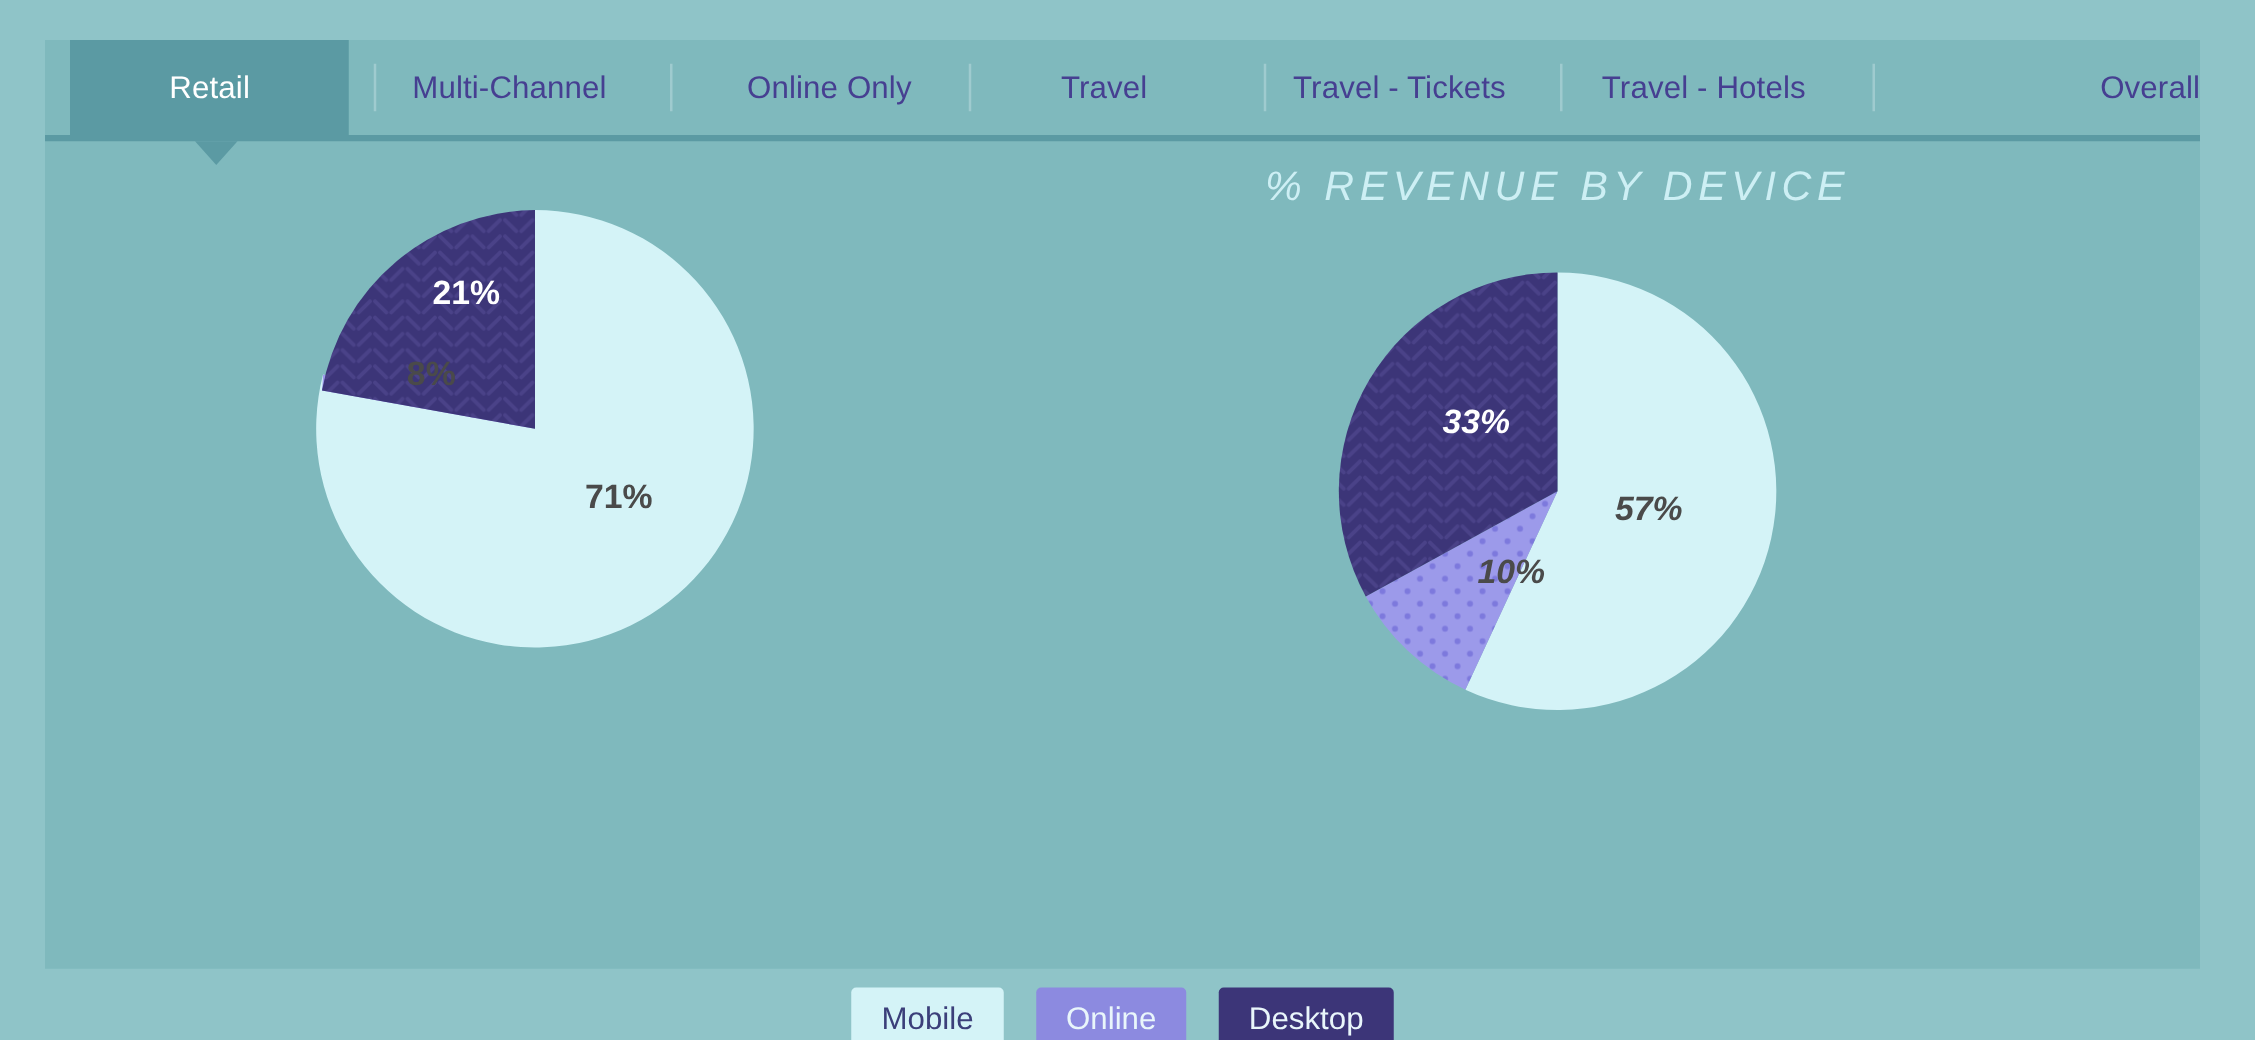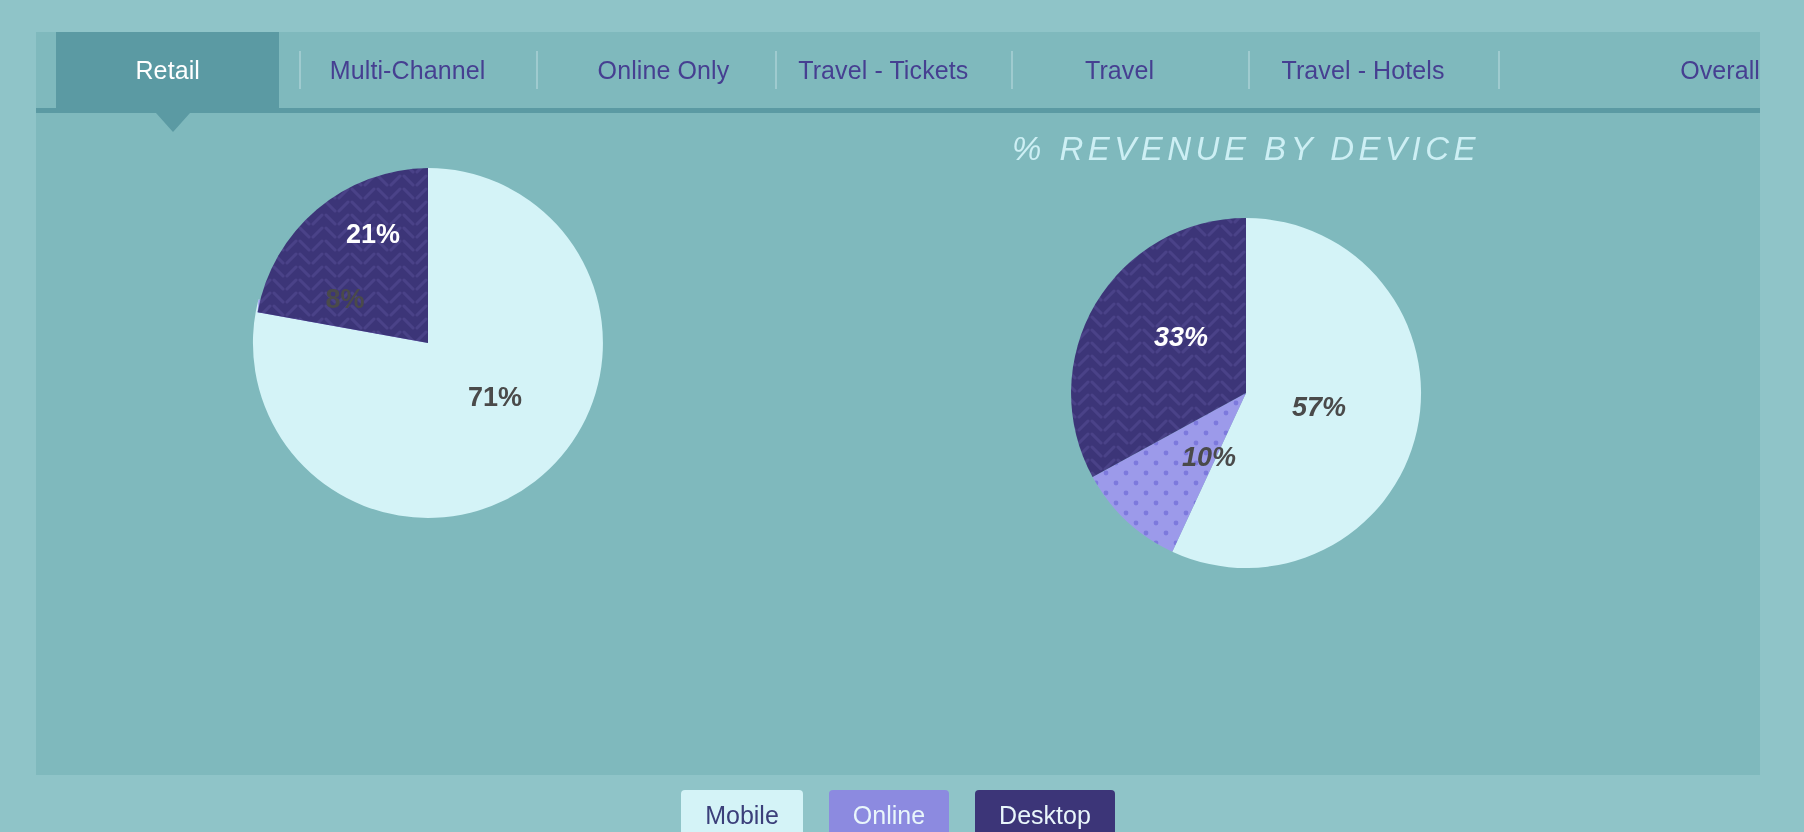--- a/index.html
+++ b/index.html
@@ -178,27 +178,27 @@
         <span>Retail</span>
       </div>
       <div class="tab w-multi">
         <span class="sep"></span>
         <span>Multi-Channel</span>
       </div>
       <div class="tab w-online">
         <span class="sep"></span>
         <span>Online Only</span>
       </div>
+      <div class="tab w-travel">
+        <span class="sep"></span>
+        <span>Travel</span>
+      </div>
       <div class="tab w-tickets">
         <span class="sep"></span>
         <span>Travel - Tickets</span>
-      </div>
-      <div class="tab w-travel">
-        <span class="sep"></span>
-        <span>Travel</span>
       </div>
       <div class="tab w-hotels">
         <span class="sep"></span>
         <span>Travel - Hotels</span>
       </div>
       <div class="tab w-overall">
         <span class="sep"></span>
         <span>Overall</span>
       </div>
     </div>

